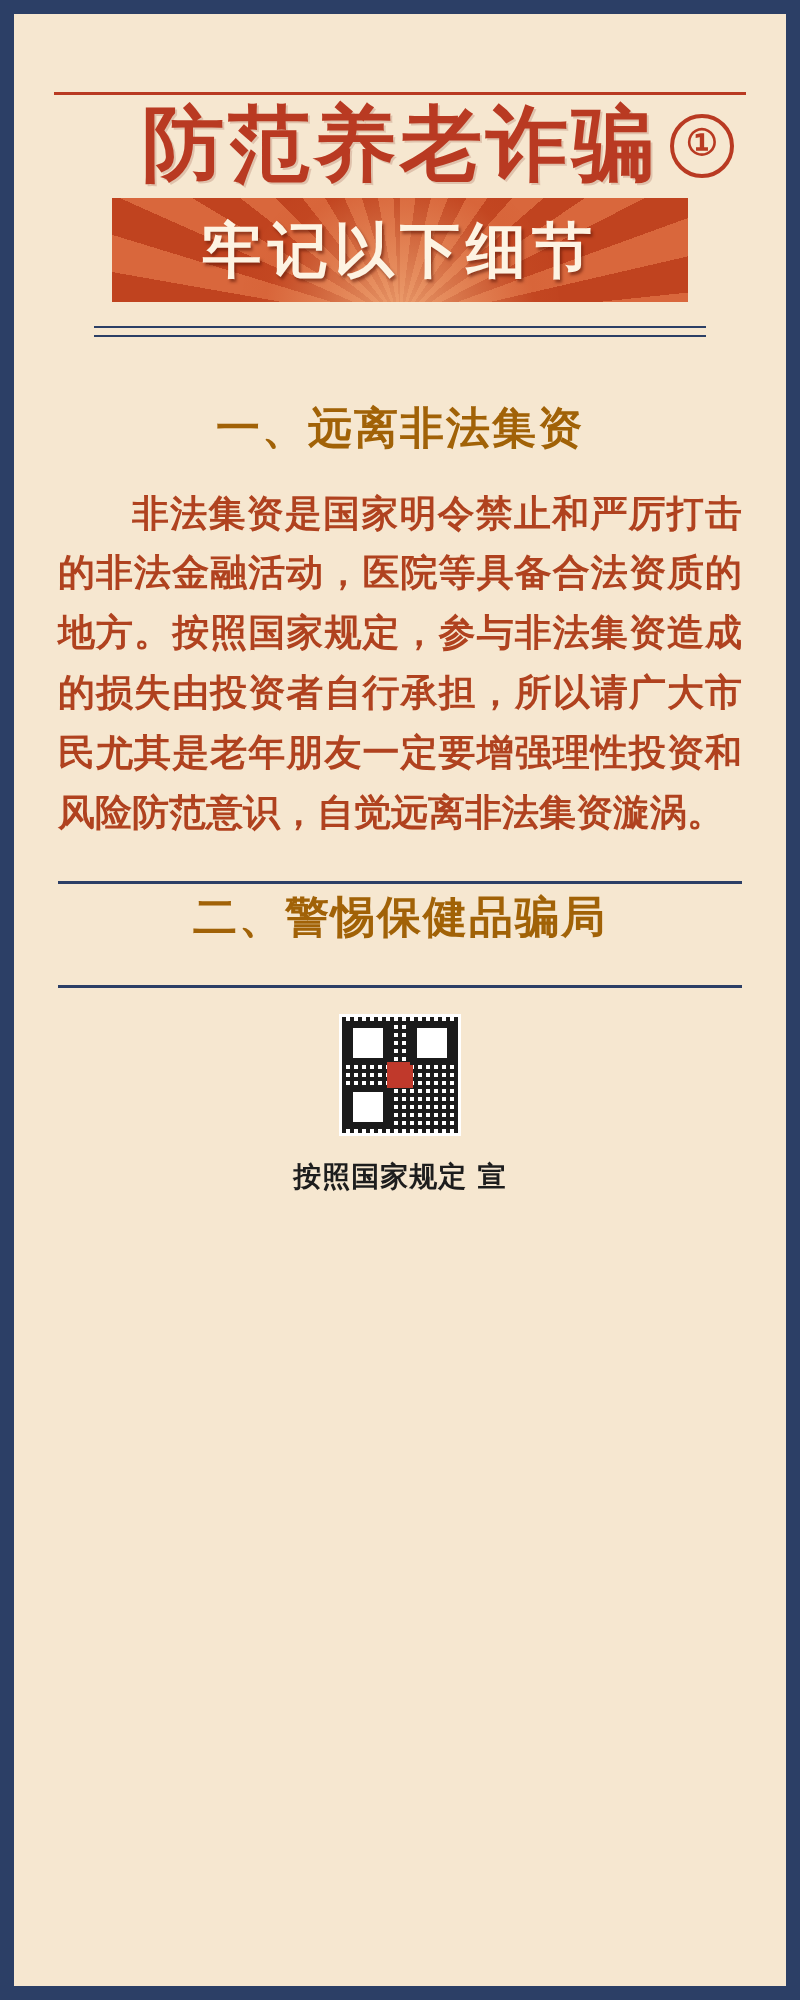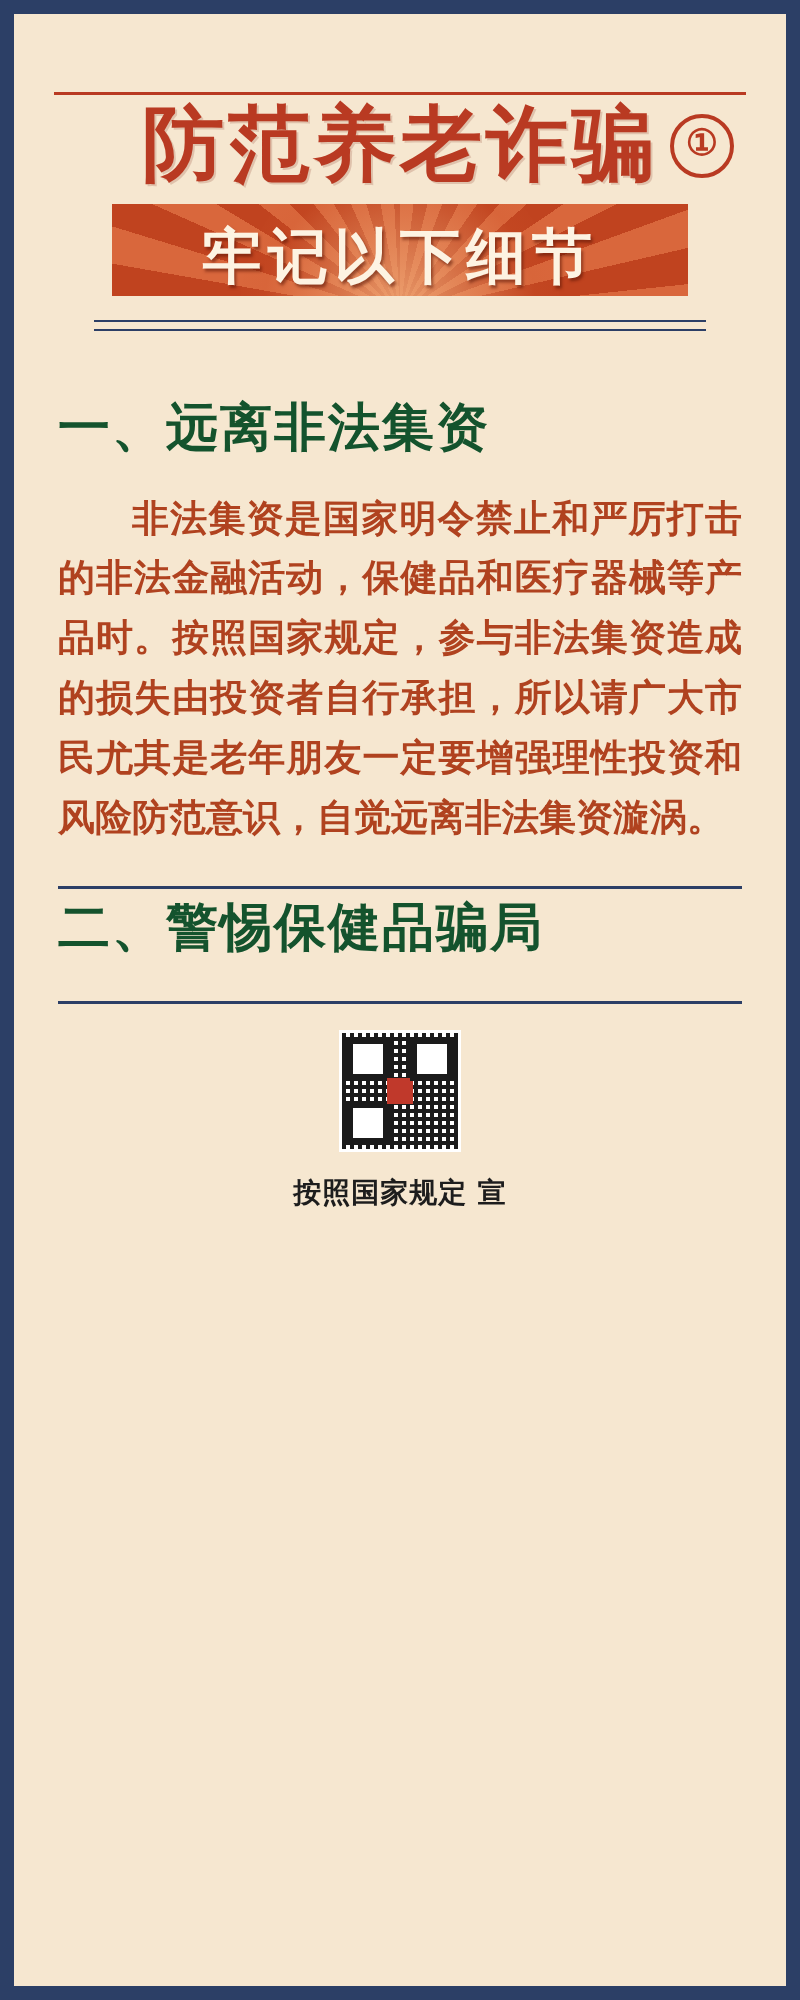--- a/index.html
+++ b/index.html
@@ -62,23 +62,23 @@
     font-size: 82px;
     line-height: 1.08;
     font-weight: bold;
     color: #b93a22;
     letter-spacing: 4px;
     font-family: "DejaVu Serif", "Liberation Serif", serif;
     text-shadow: 2px 2px 0 rgba(120,30,12,0.18);
   }
   .subtitle-wrap {
     position: relative;
-    margin: 16px auto 0 auto;
+    margin: 10px auto 0 auto;
     width: 576px;
-    height: 92px;
+    height: 104px;
     overflow: hidden;
     background: #c44a28;
   }
   .rays {
     position: absolute;
     left: 0; top: 0;
     width: 100%; height: 100%;
     background:
       repeating-conic-gradient(from 0deg at 50% 120%,
         #d9673c 0deg 7deg, #c0431f 7deg 14deg);
@@ -108,22 +108,23 @@
     height: 7px;
     border-top: 2px solid #2c3f66;
     border-bottom: 2px solid #2c3f66;
   }
   
   .section {
     padding: 0 44px;
     box-sizing: border-box;
   }
   .section-head {
-    color: #14532d;
-    font-size: 52px;
+    text-align: center;
+    color: #a16207;
+    font-size: 44px;
     font-weight: bold;
     letter-spacing: 2px;
     font-family: "DejaVu Serif", "Liberation Serif", serif;
   }
   .sec1 .section-head { margin-top: 62px; }
   .sec2 .section-head { margin-top: 4px; }
   .body-text {
     margin-top: 26px;
     color: #b0421f;
     font-size: 37px;
@@ -201,21 +202,21 @@
       <div class="subtitle-wrap">
         <div class="rays"></div>
         <div class="rays-glow"></div>
         <div class="subtitle-text">牢记以下细节</div>
       </div>
       <div class="double-rule"></div>
     </div>
 
     <div class="section sec1">
       <div class="section-head">一、远离非法集资</div>
-      <div class="body-text">非法集资是国家明令禁止和严厉打击的非法金融活动，保健品和医疗器械等产品时。按照国家规定，参与非法集资造成的损失由投资者自行承担，所以请广大市民尤其是老年朋友一定要增强理性投资和风险防范意识，自觉远离非法集资漩涡。</div>
+      <div class="body-text">非法集资是国家明令禁止和严厉打击的非法金融活动，医院等具备合法资质的地方。按照国家规定，参与非法集资造成的损失由投资者自行承担，所以请广大市民尤其是老年朋友一定要增强理性投资和风险防范意识，自觉远离非法集资漩涡。</div>
     </div>
 
     <div class="divider"></div>
 
     <div class="section sec2">
       <div class="section-head">二、警惕保健品骗局</div>
     </div>
 
     <div class="divider"></div>
 

